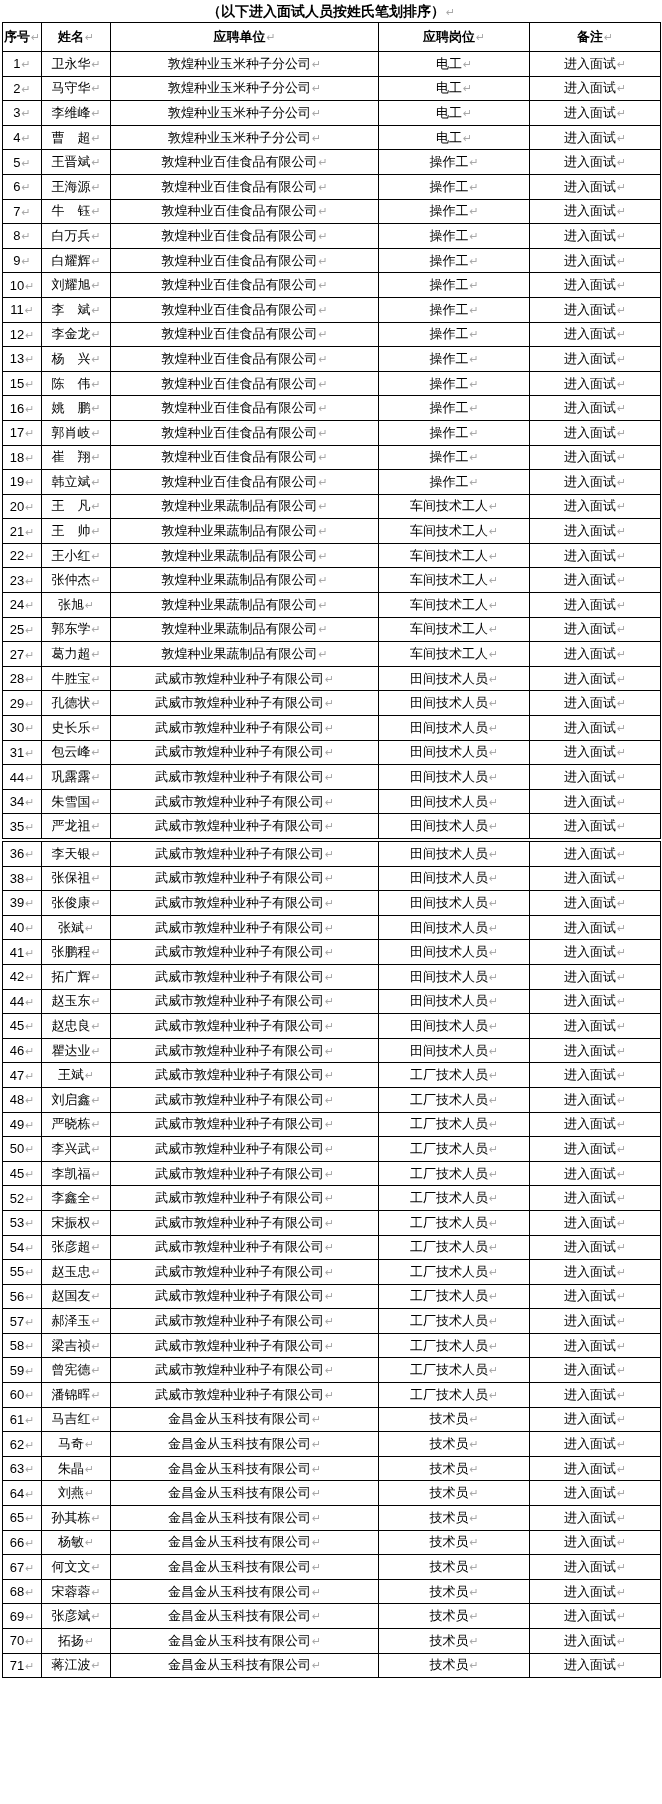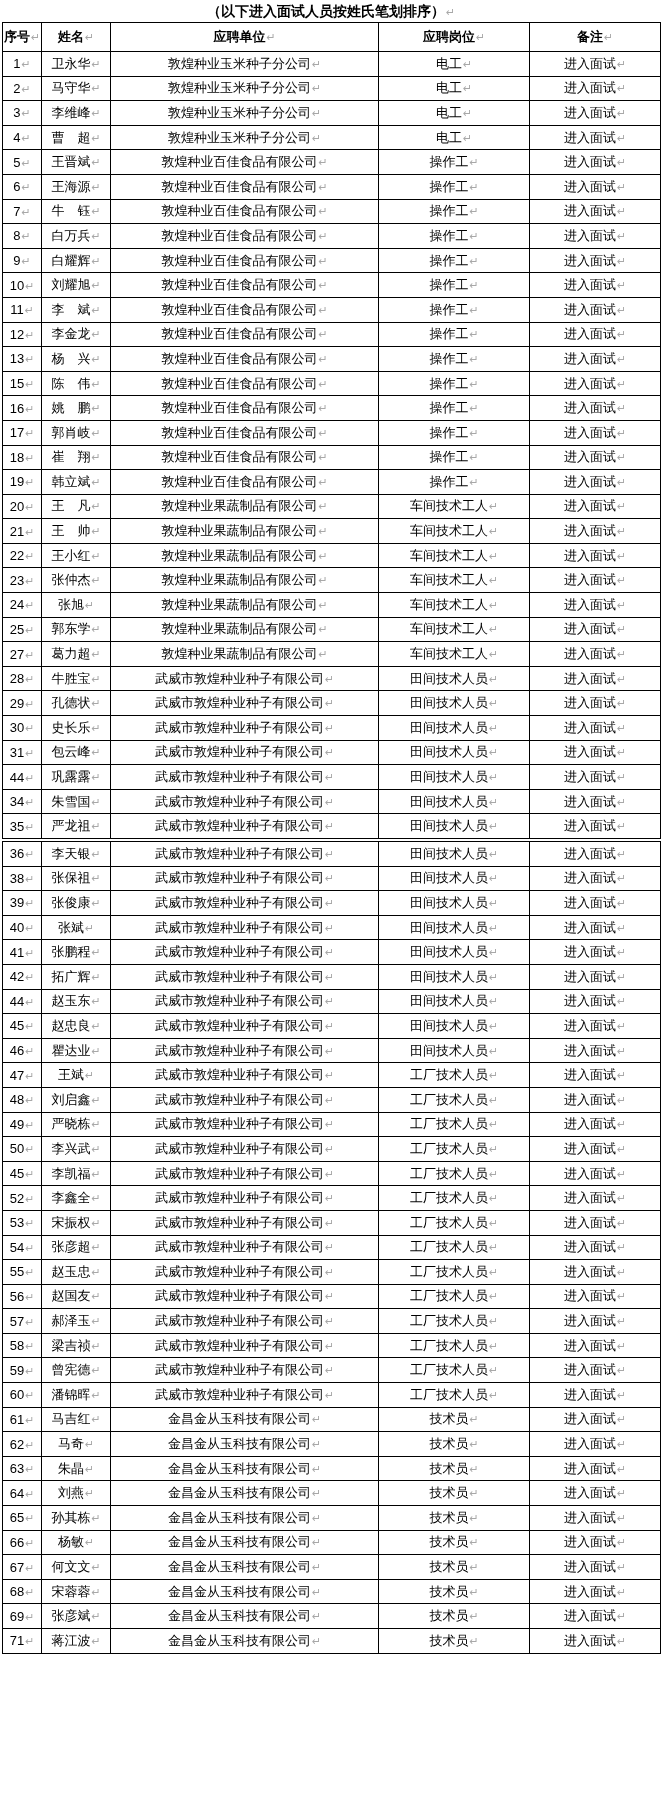--- a/index.html
+++ b/index.html
@@ -535,20 +535,27 @@
           <td><span>进入面试</span><span class="mark">↵</span></td>
         </tr>
         <tr>
           <td><span>69</span><span class="mark">↵</span></td>
           <td><span>张彦斌</span><span class="mark">↵</span></td>
           <td><span>金昌金从玉科技有限公司</span><span class="mark">↵</span></td>
           <td><span>技术员</span><span class="mark">↵</span></td>
           <td><span>进入面试</span><span class="mark">↵</span></td>
         </tr>
         <tr>
+          <td><span>70</span><span class="mark">↵</span></td>
+          <td><span>拓扬</span><span class="mark">↵</span></td>
+          <td><span>金昌金从玉科技有限公司</span><span class="mark">↵</span></td>
+          <td><span>技术员</span><span class="mark">↵</span></td>
+          <td><span>进入面试</span><span class="mark">↵</span></td>
+        </tr>
+        <tr>
           <td><span>71</span><span class="mark">↵</span></td>
           <td><span>蒋江波</span><span class="mark">↵</span></td>
           <td><span>金昌金从玉科技有限公司</span><span class="mark">↵</span></td>
           <td><span>技术员</span><span class="mark">↵</span></td>
           <td><span>进入面试</span><span class="mark">↵</span></td>
         </tr>
       </tbody>
   </table>
 
 </div>

